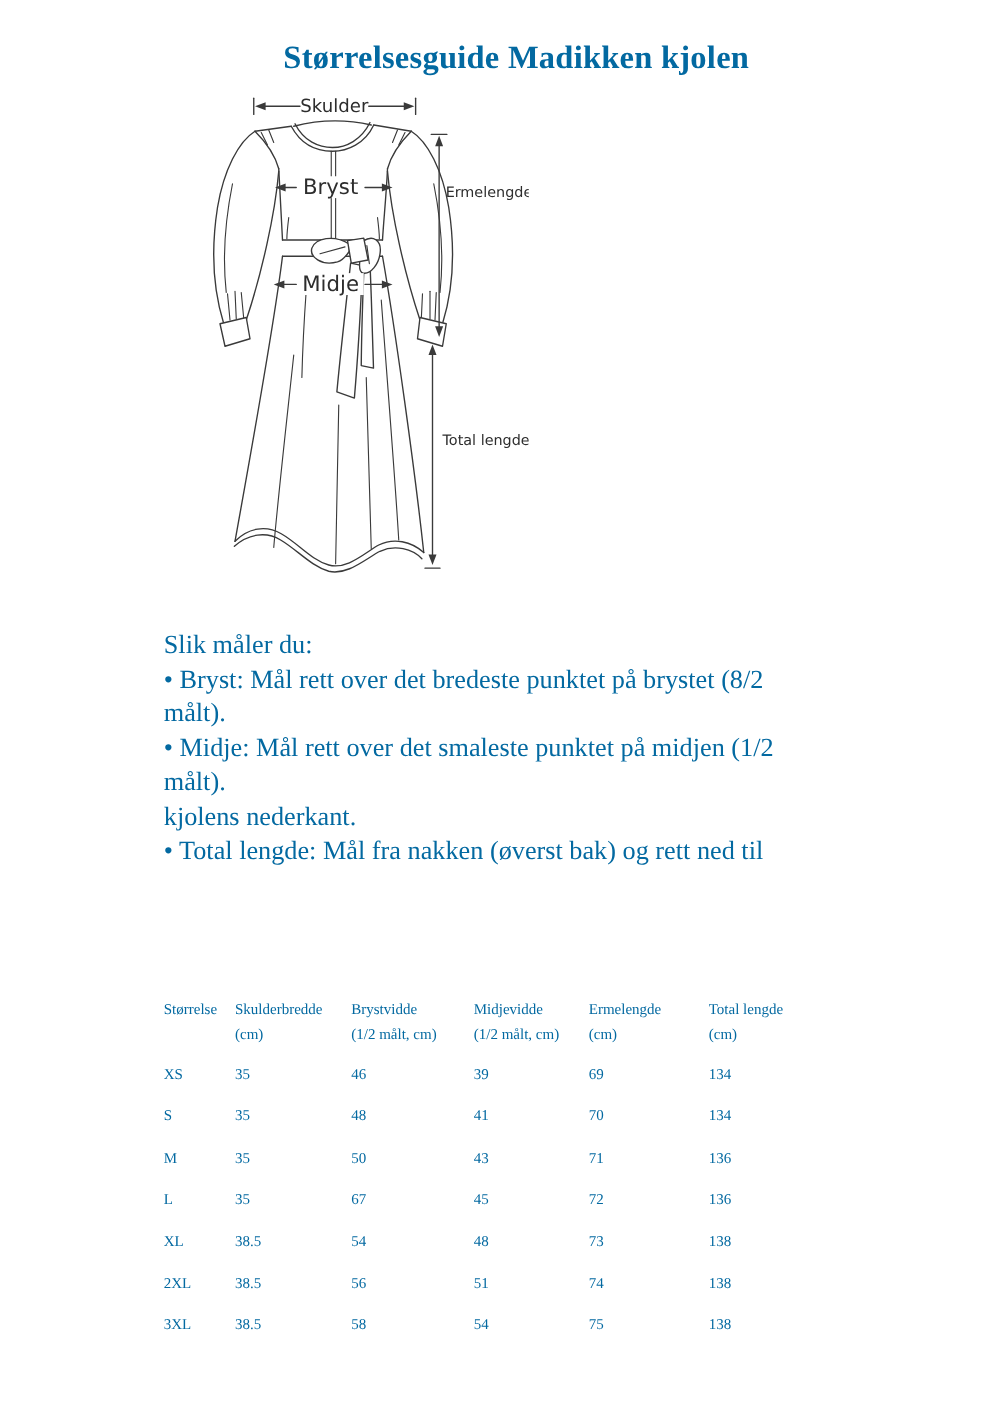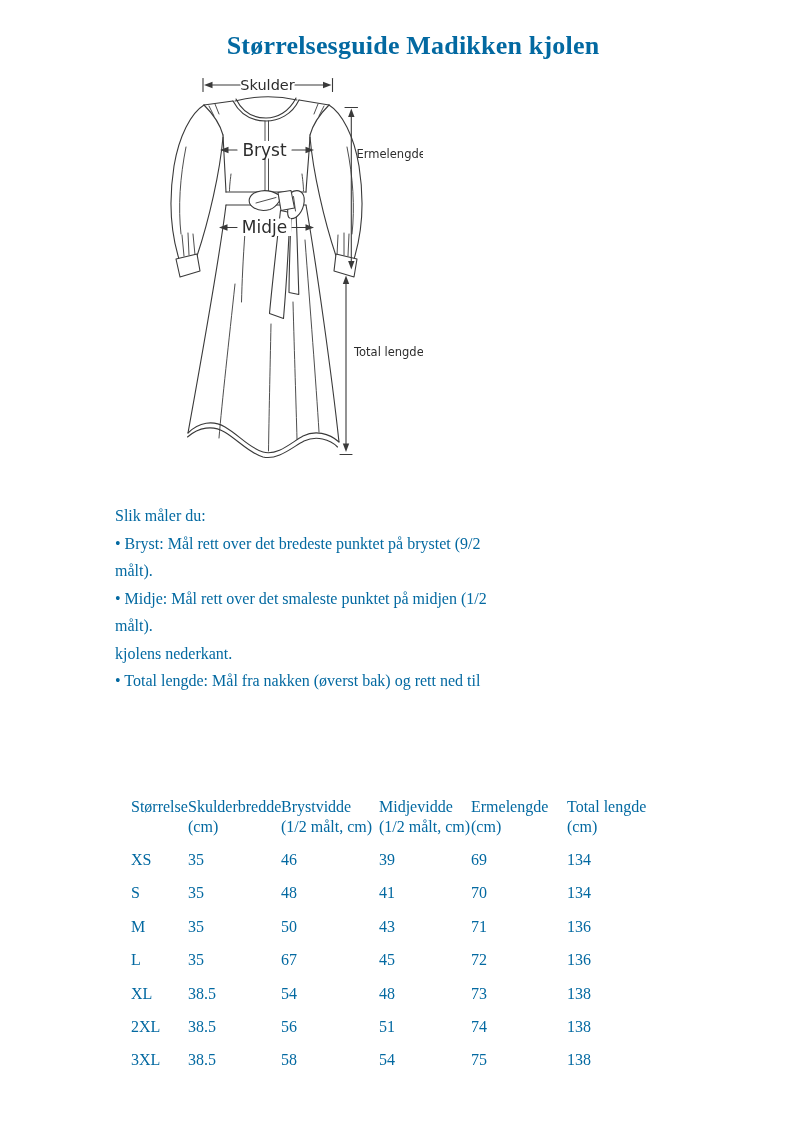--- a/index.html
+++ b/index.html
@@ -2,24 +2,24 @@
 <html><head>
 <meta charset="utf-8">
 <style>
   html,body{margin:0;padding:0;background:#ffffff;}
   .page{position:relative;width:800px;height:1121px;background:#ffffff;overflow:hidden;
         font-family:"Liberation Serif", serif;color:#0369a1;margin-left:13px;}
   .page-title{position:absolute;top:31px;left:0;width:100%;margin:0;text-align:center;
         font-size:26px;font-weight:bold;letter-spacing:0.2px;}
   .figure{position:absolute;left:120px;top:72px;width:290px;height:403px;}
   .dress-label{font-family:"DejaVu Sans", sans-serif;fill:#2d2d2d;}
-  .instructions{position:absolute;left:102px;top:502px;width:585px;
-        font-size:16px;line-height:27.5px;font-family:Liberation Serif, serif;}
+  .instructions{position:absolute;left:118px;top:502px;width:585px;
+        font-size:21px;line-height:27.5px;font-family:Liberation Serif, serif;}
   .instr-line{white-space:nowrap;}
-  .size-table{position:absolute;left:118px;top:797px;font-size:16px;}
+  .size-table{position:absolute;left:118px;top:797px;font-size:12px;}
   .thead,.tr{display:grid;grid-template-columns:57px 93px 98px 92px 96px 90px;}
   .thead{margin-bottom:6px;}
   .th{line-height:20px;white-space:nowrap;}
   .tr{height:33.4px;}
   .td{line-height:33.4px;white-space:nowrap;}
 </style>
 </head>
 <body>
 
 <div class="page">
@@ -138,21 +138,21 @@
     <text class="dress-label" x="134.5" y="17.5" font-size="14.5" text-anchor="middle">Skulder</text>
     <text class="dress-label" x="131.5" y="83.5" font-size="17" text-anchor="middle">Bryst</text>
     <text class="dress-label" x="131.5" y="161" font-size="17" text-anchor="middle">Midje</text>
     <text class="dress-label" x="223.5" y="85.5" font-size="11.5" text-anchor="start">Ermelengde</text>
     <text class="dress-label" x="221" y="284" font-size="11.5" text-anchor="start">Total lengde</text>
   </svg>
 
   <div class="instructions">
     <div class="instr-line">Slik måler du:</div>
     <div>
-        <div class="instr-line">• Bryst: Mål rett over det bredeste punktet på brystet (9/2</div>
+        <div class="instr-line">• Bryst: Mål rett over det bredeste punktet på brystet (8/2</div>
         <div class="instr-line">målt).</div>
         <div class="instr-line">• Midje: Mål rett over det smaleste punktet på midjen (1/2</div>
         <div class="instr-line">målt).</div>
         <div class="instr-line">kjolens nederkant.</div>
         <div class="instr-line">• Total lengde: Mål fra nakken (øverst bak) og rett ned til</div>
       </div>
   </div>
 
   <div class="size-table">
     <div class="thead">

